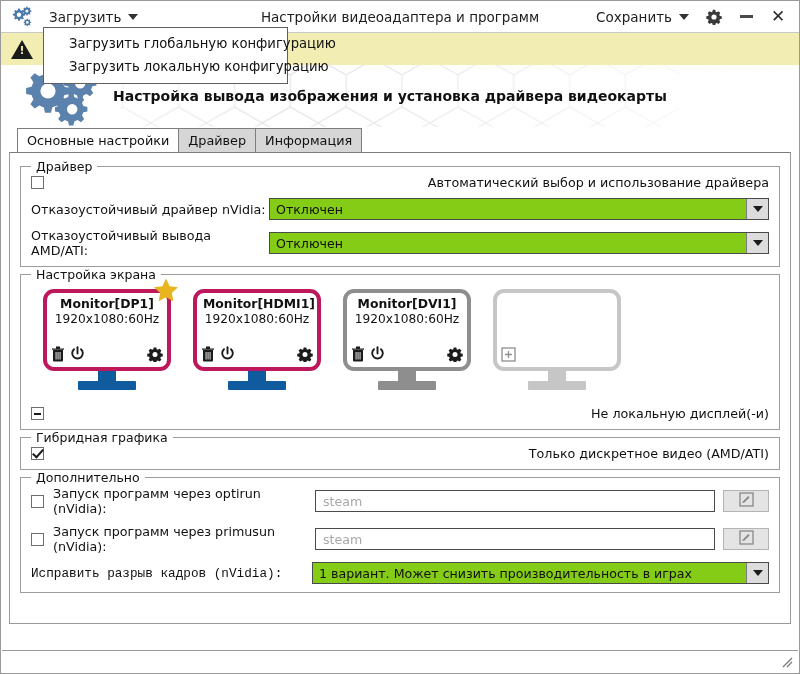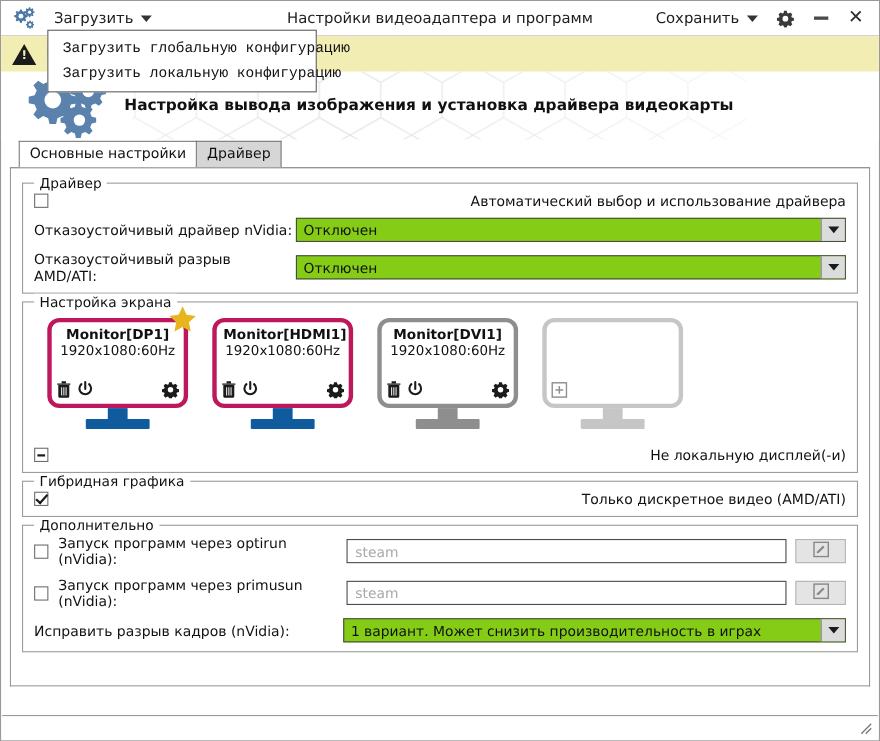--- a/index.html
+++ b/index.html
@@ -64,22 +64,21 @@
   .close-x { font-size: 17px; line-height: 1; color: #2e2e2e; font-family: "DejaVu Sans", sans-serif; }
 
   
   .dropdown {
     position: absolute;
     left: 42px; top: 26px;
     width: 245px;
     background: #ffffff;
     border: 1px solid #5f5f5f;
     z-index: 40;
-    padding: 4px 0 5px 0;
-    font-family: Liberation Mono, monospace;
+    padding: 4px 0 5px 12px;
   }
   .dropdown-item {
     font-size: 13.2px;
     color: #111;
     padding: 4px 10px 4px 13px;
     white-space: nowrap;
   }
 
   
   .warnbar {
@@ -406,20 +405,21 @@
           <circle cx="53.2" cy="44.2" r="5.2" fill="#ffffff"></circle>
         </g>
       </svg>
     </span>
     <span class="banner-title">Настройка вывода изображения и установка драйвера видеокарты</span>
   </div>
 
   <div class="tabstrip">
     <div class="tab active">Основные настройки</div>
     <div class="tab">Драйвер</div>
+    <div class="tab">Информация</div>
   </div>
 
   <div class="content">
 
     <div class="groupbox">
       <span class="legend">Драйвер</span>
 
       <div class="row">
         <span class="chk"></span>
         <span class="lbl">Автоматический выбор и использование драйвера</span>
@@ -429,21 +429,21 @@
         <span class="field-label">Отказоустойчивый драйвер nVidia:</span>
         <span class="combo">
           <span>Отключен</span>
           <span class="arrowbox">
               <span class="arrow-dn"></span>
             </span>
         </span>
       </div>
 
       <div class="row">
-        <span class="field-label">Отказоустойчивый разрыв AMD/ATI:</span>
+        <span class="field-label">Отказоустойчивый вывода AMD/ATI:</span>
         <span class="combo">
           <span>Отключен</span>
           <span class="arrowbox">
               <span class="arrow-dn"></span>
             </span>
         </span>
       </div>
     </div>
 
     <div class="groupbox">
@@ -604,21 +604,21 @@
           <span>
             <svg width="15" height="15" viewBox="0 0 15 15">
                 <rect x="1" y="1" width="13" height="13" fill="none" stroke="#888" stroke-width="1.3"></rect>
                 <path d="M4.2 10.6 L9.6 5.2 L11 6.6 L5.6 12 L3.8 12.2 Z" fill="#8a8a8a" transform="translate(-0.4,-1.2)"></path>
               </svg>
           </span>
         </span>
       </div>
 
       <div class="row">
-        <span class="lbl" style="width:281px;flex:0 0 auto;">Исправить разрыв кадров (nVidia):</span>
+        <span class="lbl" style="width:281px;flex:0 0 auto;font-family:Liberation Mono, monospace;">Исправить разрыв кадров (nVidia):</span>
         <span class="combo">
           <span>1 вариант. Может снизить производительность в играх</span>
           <span class="arrowbox">
               <span class="arrow-dn"></span>
             </span>
         </span>
       </div>
     </div>
 
   </div>

